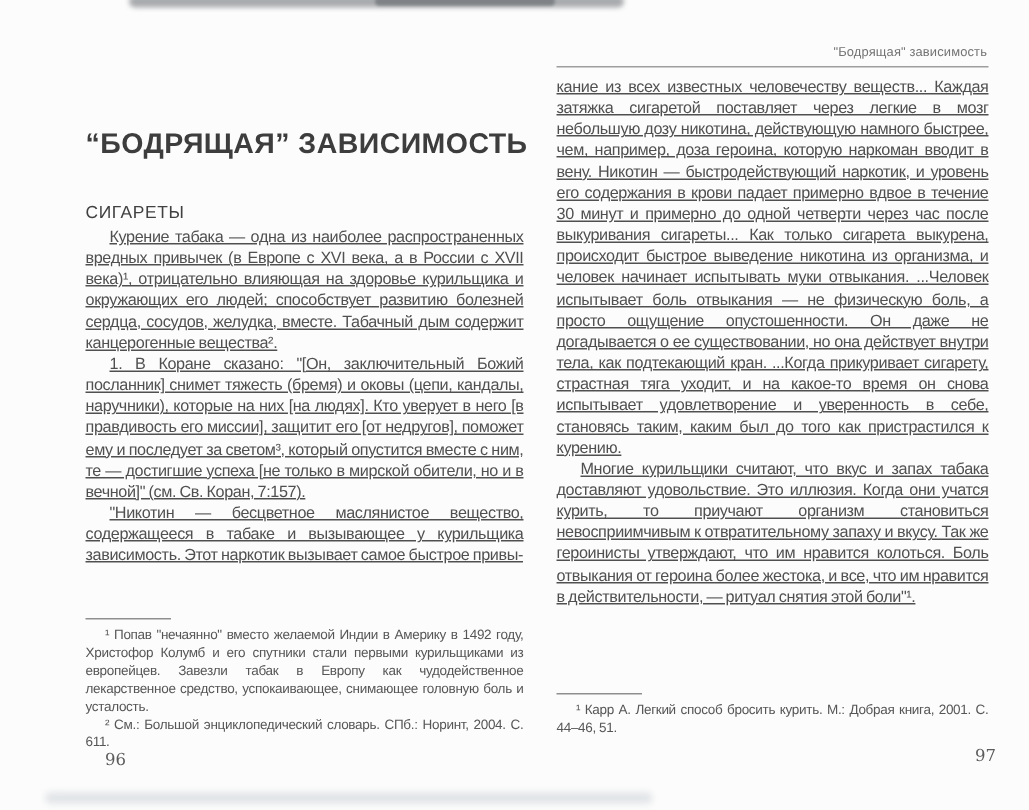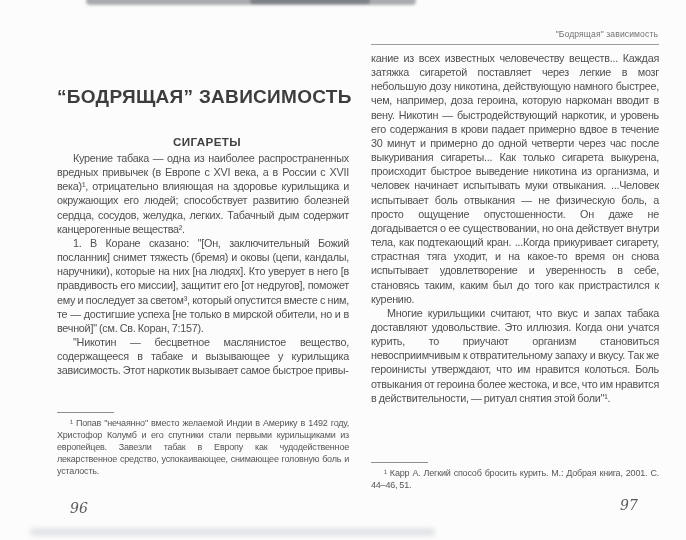--- a/index.html
+++ b/index.html
@@ -24,27 +24,27 @@
     position: absolute; left: 30px; top: 528px; width: 405px; height: 8px;
     background: #e2e5e8; border-radius: 4px; filter: blur(2px);
   }
   
   .chapter-title {
     position: absolute; left: 57px; top: 86px; width: 300px;
     font-size: 19px; font-weight: 700; letter-spacing: .3px; color: #3d3d3d;
   }
   .section-heading {
     position: absolute; left: 57px; top: 135px; width: 300px;
-    font-size: 11.6px; font-weight: 700; letter-spacing: .4px; color: #414141; text-align: center;
+    font-size: 11.6px; font-weight: 400; letter-spacing: .4px; color: #414141;
   }
   .body-col {
     position: absolute;
     font-size: 10.8px; line-height: 14.15px;
     letter-spacing: -0.25px; word-spacing: -0.5px;
-    text-align: justify; color: #505050;
+    text-align: justify; color: #505050; text-decoration: underline;
   }
   .body-col p { margin: 0; }
   .body-col p.indent { text-indent: 16px; }
   .left-body  { left: 57px;  top: 151px; width: 292px; }
   .right-body { left: 371px; top: 51px;  width: 288px; }
   .footnote-block {
     position: absolute;
     font-size: 9px; line-height: 11.9px;
     letter-spacing: -0.2px; word-spacing: -0.3px;
     text-align: justify; color: #565656;
@@ -53,25 +53,25 @@
   .left-footnotes  { left: 57px;  top: 418px; width: 292px; }
   .right-footnotes { left: 371px; top: 468px; width: 288px; }
   .footnote-rule {
     position: absolute; height: 0;
     border-top: 1px solid #8f8f8f;
   }
   .left-fn-rule  { left: 57px;  top: 412px; width: 57px; }
   .right-fn-rule { left: 371px; top: 462px; width: 57px; }
   .page-number {
     position: absolute;
-    font-family: "DejaVu Serif", serif; font-style: italic;
-    font-size: 14px; color: #5b5b5b;
+    font-family: "DejaVu Serif", serif; 
+    font-size: 11px; color: #5b5b5b;
   }
   .page-number-left  { left: 70px;  top: 500px; }
-  .page-number-right { left: 620px; top: 497px; }
+  .page-number-right { left: 650px; top: 497px; }
   
   .running-head {
     position: absolute; left: 371px; top: 29px; width: 287px;
     font-size: 8.6px; letter-spacing: .1px; color: #737373;
     text-align: right;
   }
   .header-rule {
     position: absolute; left: 371px; top: 44px; width: 288px; height: 0;
     border-top: 1px solid #9d9d9d;
   }
@@ -80,28 +80,29 @@
 <body>
 
 <div class="smudge-top"></div>
 <div class="smudge-top2"></div>
 <div class="smudge-bottom"></div>
 
 <div class="chapter-title">“БОДРЯЩАЯ” ЗАВИСИМОСТЬ</div>
 <div class="section-heading">СИГАРЕТЫ</div>
 
 <div class="body-col left-body">
-  <p class="indent">Курение табака — одна из наиболее распространенных вредных привычек (в Европе с XVI века, а в России с XVII века)¹, отрицательно влияющая на здоровье курильщика и окружающих его людей; способствует развитию болезней сердца, сосудов, желудка, легких. Табачный дым содержит канцерогенные вещества².</p>
+  <p class="indent">Курение табака — одна из наиболее распространенных вредных привычек (в Европе с XVI века, а в России с XVII века)¹, отрицательно влияющая на здоровье курильщика и окружающих его людей; способствует развитию болезней сердца, сосудов, желудка, вместе. Табачный дым содержит канцерогенные вещества².</p>
   <p class="indent">1. В Коране сказано: "[Он, заключительный Божий посланник] снимет тяжесть (бремя) и оковы (цепи, кандалы, наручники), которые на них [на людях]. Кто уверует в него [в правдивость его миссии], защитит его [от недругов], поможет ему и последует за светом³, который опустится вместе с ним, те — достигшие успеха [не только в мирской обители, но и в вечной]" (см. Св. Коран, 7:157).</p>
   <p class="indent">"Никотин — бесцветное маслянистое вещество, содержащееся в табаке и вызывающее у курильщика зависимость. Этот наркотик вызывает самое быстрое привы-</p>
 </div>
 
 <div class="footnote-rule left-fn-rule"></div>
 <div class="footnote-block left-footnotes">
   <p>¹ Попав "нечаянно" вместо желаемой Индии в Америку в 1492 году, Христофор Колумб и его спутники стали первыми курильщиками из европейцев. Завезли табак в Европу как чудодейственное лекарственное средство, успокаивающее, снимающее головную боль и усталость.</p>
+  <p>² См.: Большой энциклопедический словарь. СПб.: Норинт, 2004. С. 611.</p>
 </div>
 <div class="page-number page-number-left">96</div>
 
 <div class="running-head">"Бодрящая" зависимость</div>
 <div class="header-rule"></div>
 
 <div class="body-col right-body">
   <p>кание из всех известных человечеству веществ... Каждая затяжка сигаретой поставляет через легкие в мозг небольшую дозу никотина, действующую намного быстрее, чем, например, доза героина, которую наркоман вводит в вену. Никотин — быстродействующий наркотик, и уровень его содержания в крови падает примерно вдвое в течение 30 минут и примерно до одной четверти через час после выкуривания сигареты... Как только сигарета выкурена, происходит быстрое выведение никотина из организма, и человек начинает испытывать муки отвыкания. ...Человек испытывает боль отвыкания — не физическую боль, а просто ощущение опустошенности. Он даже не догадывается о ее существовании, но она действует внутри тела, как подтекающий кран. ...Когда прикуривает сигарету, страстная тяга уходит, и на какое-то время он снова испытывает удовлетворение и уверенность в себе, становясь таким, каким был до того как пристрастился к курению.</p>
   <p class="indent">Многие курильщики считают, что вкус и запах табака доставляют удовольствие. Это иллюзия. Когда они учатся курить, то приучают организм становиться невосприимчивым к отвратительному запаху и вкусу. Так же героинисты утверждают, что им нравится колоться. Боль отвыкания от героина более жестока, и все, что им нравится в действительности, — ритуал снятия этой боли"¹.</p>
 </div>

